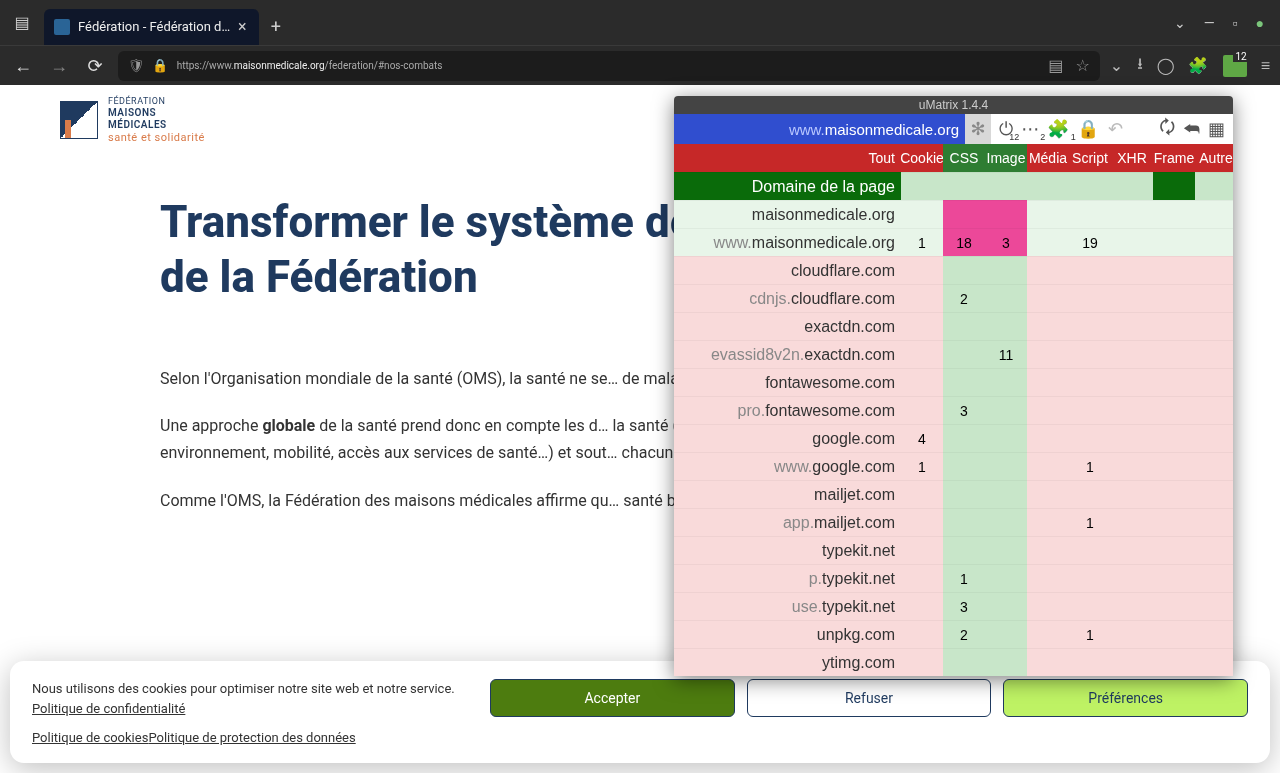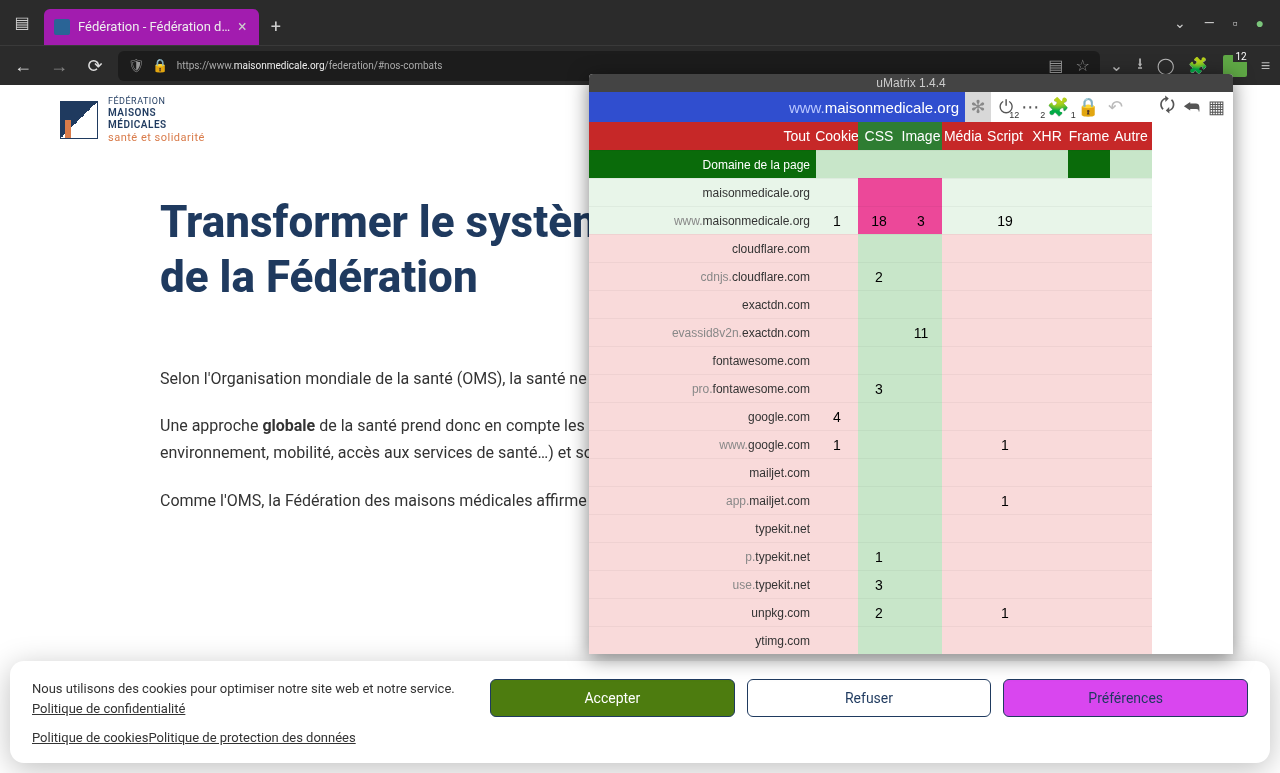--- a/index.html
+++ b/index.html
@@ -1,21 +1,21 @@
 <!DOCTYPE html>
 <html><head>
 <meta charset="utf-8">
 <style>
   * { box-sizing: border-box; margin: 0; padding: 0; }
   body { font-family: -apple-system, BlinkMacSystemFont, "Segoe UI", Roboto, sans-serif; background: #2b2b2b; width: 1280px; height: 773px; overflow: hidden; position: relative; }
 
   
   .titlebar { height: 45px; background: #2b2b2b; display: flex; align-items: center; padding: 0 8px; }
   .app-menu { width: 28px; height: 28px; display:flex; align-items:center; justify-content:center; color:#ccc; font-size:16px; margin-right:8px;}
-  .tab { background: #a21caf; height: 36px; border-radius: 6px 6px 0 0; display: flex; align-items: center; padding: 0 12px 0 10px; min-width: 210px; gap: 8px; margin-top: 8px;}
+  .tab { background: #0f172a; height: 36px; border-radius: 6px 6px 0 0; display: flex; align-items: center; padding: 0 12px 0 10px; min-width: 210px; gap: 8px; margin-top: 8px;}
   .tab-favicon { width: 16px; height: 16px; background:#2a6496; border-radius:2px;}
   .tab-title { color: #eee; font-size: 13px; flex:1; white-space:nowrap; overflow:hidden; text-overflow:ellipsis;}
   .tab-close { color:#ccc; font-size:16px;}
   .newtab { color:#ccc; margin-left:12px; font-size:18px; margin-top:8px;}
   .titlebar-right { margin-left:auto; display:flex; gap:18px; color:#ccc; align-items:center; padding-right:8px;}
   .titlebar-right span { font-size:14px;}
 
   .toolbar { height: 40px; background: #2b2b2b; display:flex; align-items:center; padding: 0 10px; gap: 10px; border-top:1px solid #3a3a3a;}
   .toolbar .navbtn { color:#888; font-size:18px; width:26px; text-align:center;}
   .toolbar .navbtn.active { color:#ddd;}
@@ -47,26 +47,26 @@
   .body-text strong { font-weight:700;}
 
   
   .cookie-banner { position:absolute; left:10px; right:10px; bottom:10px; background:#fff; border-radius:14px; box-shadow:0 6px 30px rgba(0,0,0,0.25); padding:18px 22px;}
   .cookie-top { display:flex; align-items:flex-start; gap:18px; margin-bottom:12px;}
   .cookie-msg { font-size:13px; color:#333; line-height:1.5; flex:0 0 440px;}
   .cookie-actions { display:flex; gap:12px; flex:1;}
   .cookie-btn { flex:1; height:38px; border-radius:6px; font-size:14px; display:flex; align-items:center; justify-content:center; border:1px solid #1f3a5f; cursor:pointer;}
   .cookie-btn.accept { background:#4d7c0f; color:#fff;}
   .cookie-btn.reject { background:#fff; color:#1f3a5f;}
-  .cookie-btn.prefs { background:#d946ef; color:#1f3a5f;}
+  .cookie-btn.prefs { background:#bef264; color:#1f3a5f;}
   .cookie-links { display:flex; font-size:13px;}
   .cookie-links a { color:#333; text-decoration:underline;}
 
   
-  .umatrix { position:absolute; top:74px; right:47px; width:644px; background:#fff; box-shadow:0 4px 20px rgba(0,0,0,0.5); font-family: sans-serif; font-size:14px; border-radius:4px 4px 0 0; overflow:hidden; z-index:1000;}
+  .umatrix { position:absolute; top:96px; right:47px; width:559px; background:#fff; box-shadow:0 4px 20px rgba(0,0,0,0.5); font-family: sans-serif; font-size:14px; border-radius:4px 4px 0 0; overflow:hidden; z-index:1000;}
   .um-title { background:#444; color:#ccc; text-align:center; font-size:12px; padding:2px 0;}
   .um-top { display:flex; height:30px;}
   .um-scope { flex:1; display:flex;}
   .um-scope-main { flex:1; background:#304ecf; color:#fff; display:flex; align-items:center; justify-content:flex-end; padding-right:6px; font-size:15px;}
   .um-scope-main .www { color:#b9c7ff;}
   .um-scope-star { width:26px; background:#d8d8d8; color:#888; display:flex; align-items:center; justify-content:center; font-size:18px;}
   .um-toolbar { display:flex; align-items:center; gap:8px; padding:0 8px; color:#555;}
   .um-toolbar .ico { font-size:18px; position:relative;}
   .um-toolbar .sub { font-size:9px; position:absolute; bottom:-2px; right:-6px; color:#333;}
 
@@ -74,21 +74,21 @@
   .um-h { height:28px; display:flex; align-items:center; justify-content:center; font-size:14px; font-weight:400;}
   .um-h.rowlabel { justify-content:flex-end; padding-right:6px;}
   .hdr-red { background:#c62828; color:#fff;}
   .hdr-green { background:#2e7d32; color:#fff;}
   .hdr-all { background:#c62828; color:#fff;}
   .page-domain-row .um-cell.rowlabel { background:#0a6b0a; color:#fff;}
   .page-domain-row .um-cell { background:#c8e6c9;}
   .page-domain-row .um-cell.frame { background:#0a6b0a;}
 
   .um-cell { height:28px; display:flex; align-items:center; justify-content:center; border-top:1px solid rgba(0,0,0,0.04);}
-  .um-cell.rowlabel { justify-content:flex-end; padding-right:6px; font-size:12px; color:#333;}
+  .um-cell.rowlabel { justify-content:flex-end; padding-right:6px; font-size:16px; color:#333;}
   .um-cell.rowlabel .sub { color:#888;}
 
   .first-party .rowlabel { background:#c8e6c9;}
   .first-party .um-cell { background:#e8f5e9;}
   .first-party .um-cell.css, .first-party .um-cell.image { background:#ec4899;}
 
   .third-party .rowlabel { background:#f3c0c0;}
   .third-party .um-cell { background:#f9dada;}
   .third-party .um-cell.css, .third-party .um-cell.image { background:#c8e6c9;}
 

